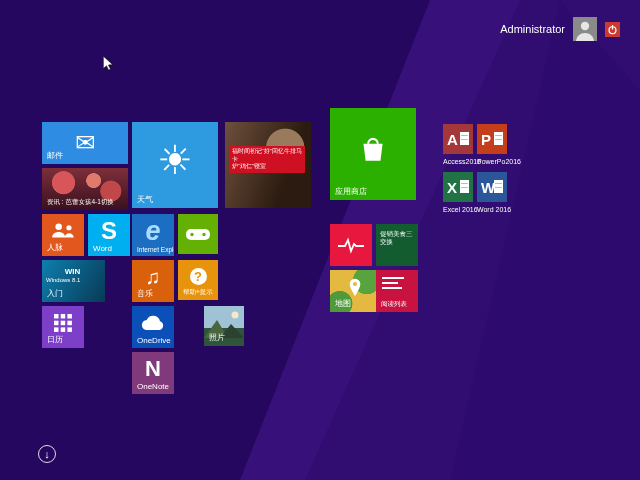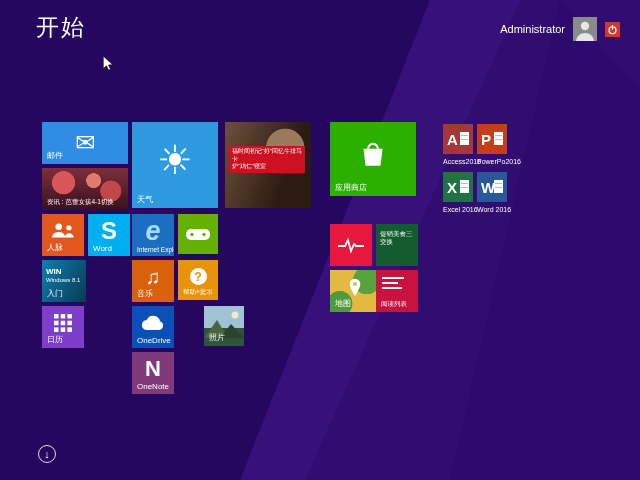--- a/index.html
+++ b/index.html
@@ -34,38 +34,38 @@
     background:radial-gradient(circle at 70% 30%,#9a7a5d 0 22%,transparent 23%),
                linear-gradient(110deg,#6e503c,#2b1b10 70%);}
   .caption{position:absolute;left:4px;top:24px;width:70px;background:#cf1022;padding:2px 3px;
            font-size:6px;line-height:7.5px;}
   .t-people{left:42px;top:214px;width:42px;height:42px;background:#e2571e;}
   .t-skype{left:88px;top:214px;width:42px;height:42px;background:#00aff0;}
   .t-skype .letter{font-size:24px;font-weight:bold;margin-bottom:8px;}
   .t-ie{left:132px;top:214px;width:42px;height:42px;background:#1b6ec2;}
   .t-ie .letter{font-size:27px;font-weight:bold;font-style:italic;color:#a9dcff;margin-bottom:8px;}
   .t-games{left:178px;top:214px;width:40px;height:40px;background:#64b104;}
-  .t-getstarted{left:42px;top:260px;width:44px;height:42px;background:linear-gradient(120deg,#0e7fae,#083a56);}
+  .t-getstarted{left:42px;top:260px;width:63px;height:42px;background:linear-gradient(120deg,#0e7fae,#083a56);text-align:right;}
   .gs-text{position:absolute;left:4px;top:8px;line-height:8px;}
   .gs-brand{font-size:8px;font-weight:bold;display:block;}
   .gs-sub{font-size:6px;display:block;}
   .t-music{left:132px;top:260px;width:42px;height:42px;background:#d9610b;}
   .t-music .glyph{font-size:20px;margin-bottom:8px;}
   .t-help{left:178px;top:260px;width:40px;height:40px;background:#e8930c;}
   .qmark{width:17px;height:17px;border-radius:50%;background:#fff;color:#e8930c;font-size:13px;
          font-weight:bold;display:flex;align-items:center;justify-content:center;margin-bottom:8px;}
   .t-calendar{left:42px;top:306px;width:42px;height:42px;background:#7d3fc8;}
   .t-onedrive{left:132px;top:306px;width:42px;height:42px;background:#0b4fb8;}
   .t-photos{left:178px;top:306px;width:40px;height:40px;background:linear-gradient(#9fc3d4 0 55%,#30543a 55% 100%);margin-left:26px;}
   .t-finance{left:42px;top:352px;width:86px;height:42px;background:#0da24f;}
   .fin-lines{position:absolute;left:5px;top:3px;font-size:6px;line-height:7px;white-space:nowrap;}
   .t-onenote{left:132px;top:352px;width:42px;height:42px;background:#80397b;}
   .t-onenote .letter{font-size:22px;font-weight:bold;margin-bottom:8px;}
 
-  .t-store{left:330px;top:122px;width:86px;height:74px;background:#2bb000;}
+  .t-store{left:330px;top:108px;width:86px;height:92px;background:#2bb000;}
   .t-health{left:330px;top:224px;width:42px;height:42px;background:#e8173d;}
   .t-food{left:376px;top:224px;width:42px;height:42px;background:#135c30;}
   .food-head{position:absolute;left:4px;top:6px;font-size:6.5px;line-height:8px;width:34px;}
   .t-maps{left:330px;top:270px;width:49px;height:42px;
     background:radial-gradient(circle at 75% 25%,#58a33e 0 28%,transparent 29%),
                radial-gradient(circle at 20% 80%,#4f9a3a 0 24%,transparent 25%),#e3b93f;}
   .t-reading{left:376px;top:270px;width:42px;height:42px;background:#c81340;}
   .rl-icon{position:absolute;left:6px;top:7px;}
   .rl-icon i{display:block;height:2px;background:#fff;margin-bottom:3px;}
   .rl1{width:22px;} .rl2{width:16px;} .rl3{width:20px;}
@@ -91,21 +91,20 @@
 <body>
 <div id="screen">
 
   <svg class="bg" width="640" height="480" viewBox="0 0 640 480">
     <rect width="640" height="480" fill="#26075f"></rect>
     <polygon points="430,0 640,0 640,480 240,480" fill="#3a1280" opacity="0.55"></polygon>
     <polygon points="430,0 520,0 305,480 240,480" fill="#44188c" opacity="0.35"></polygon>
     <polygon points="560,0 640,90 640,480 450,480" fill="#2c0b6e" opacity="0.7"></polygon>
   </svg>
 
-  <div class="start-title">开始</div>
   <div class="user-area">
     <span class="user-name">Administrator</span>
     <span class="avatar">
       <svg width="24" height="24" viewBox="0 0 24 24">
         <circle cx="12" cy="9" r="4.2" fill="#e6e6e6"></circle>
         <path d="M3 24c.6-5 4.2-8 9-8s8.4 3 9 8z" fill="#e6e6e6"></path>
       </svg>
     </span>
     <span class="power-btn">
       <svg width="11" height="11" viewBox="0 0 16 16">

